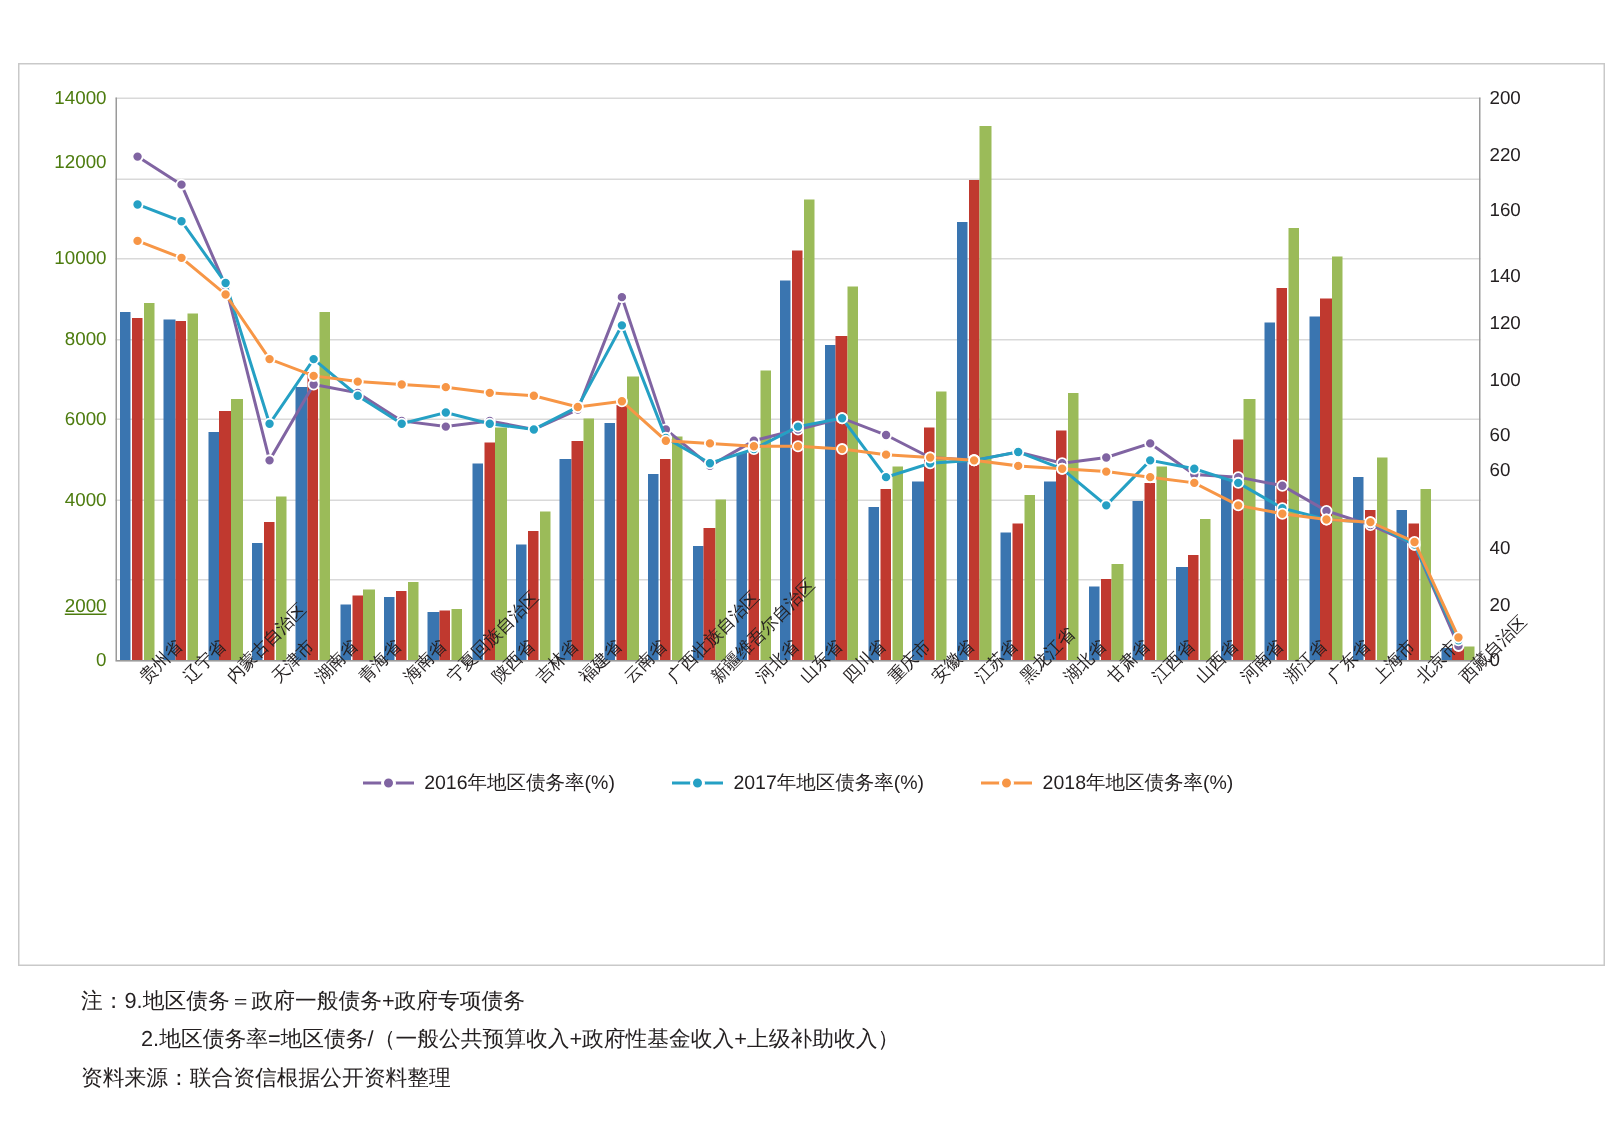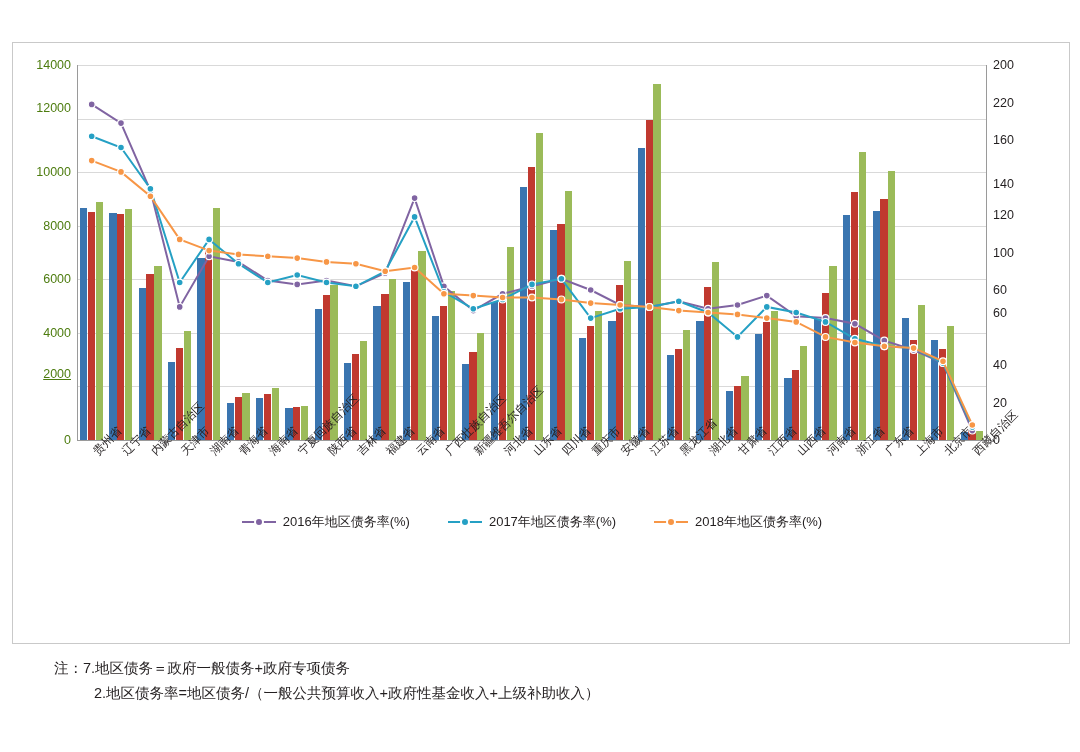--- a/index.html
+++ b/index.html
@@ -34,21 +34,21 @@
 <body>
 
 <div id="wrap">
 
 
   <div id="chartbox">
     <div id="plot">
         <div class="gridline" style="top: 375px;"></div>
         <div class="ytick" style="top: 375px;">0</div>
         <div class="gridline" style="top: 321.429px;"></div>
-        <div class="ytick" style="top: 309px; text-decoration: underline;">2000</div>
+        <div class="ytick" style="top: 339px; text-decoration: underline;">2000</div>
         <div class="gridline" style="top: 267.857px;"></div>
         <div class="ytick" style="top: 267.857px;">4000</div>
         <div class="gridline" style="top: 214.286px;"></div>
         <div class="ytick" style="top: 214.286px;">6000</div>
         <div class="gridline" style="top: 160.714px;"></div>
         <div class="ytick" style="top: 160.714px;">8000</div>
         <div class="gridline" style="top: 107.143px;"></div>
         <div class="ytick" style="top: 107.143px;">10000</div>
         <div class="gridline" style="top: 53.5714px;"></div>
         <div class="ytick" style="top: 43px;">12000</div>
@@ -312,17 +312,18 @@
               <span class="ln" style="background: rgb(247, 150, 70);"></span>
               <span class="dot" style="background: rgb(247, 150, 70);"></span>
             </span>
             <span>2018年地区债务率(%)</span>
           </div>
         </div>
       </div>
   </div>
 
   <div id="notes">
-    <div class="nrow">注：7.地区债务＝政府一般债务+政府专项债务</div>
+    <div class="nrow">注：9.地区债务＝政府一般债务+政府专项债务</div>
     <div class="nrow indent">2.地区债务率=地区债务/（一般公共预算收入+政府性基金收入+上级补助收入）</div>
+    <div class="nrow">资料来源：联合资信根据公开资料整理</div>
   </div>
 
 </div>
 
 </body></html>

